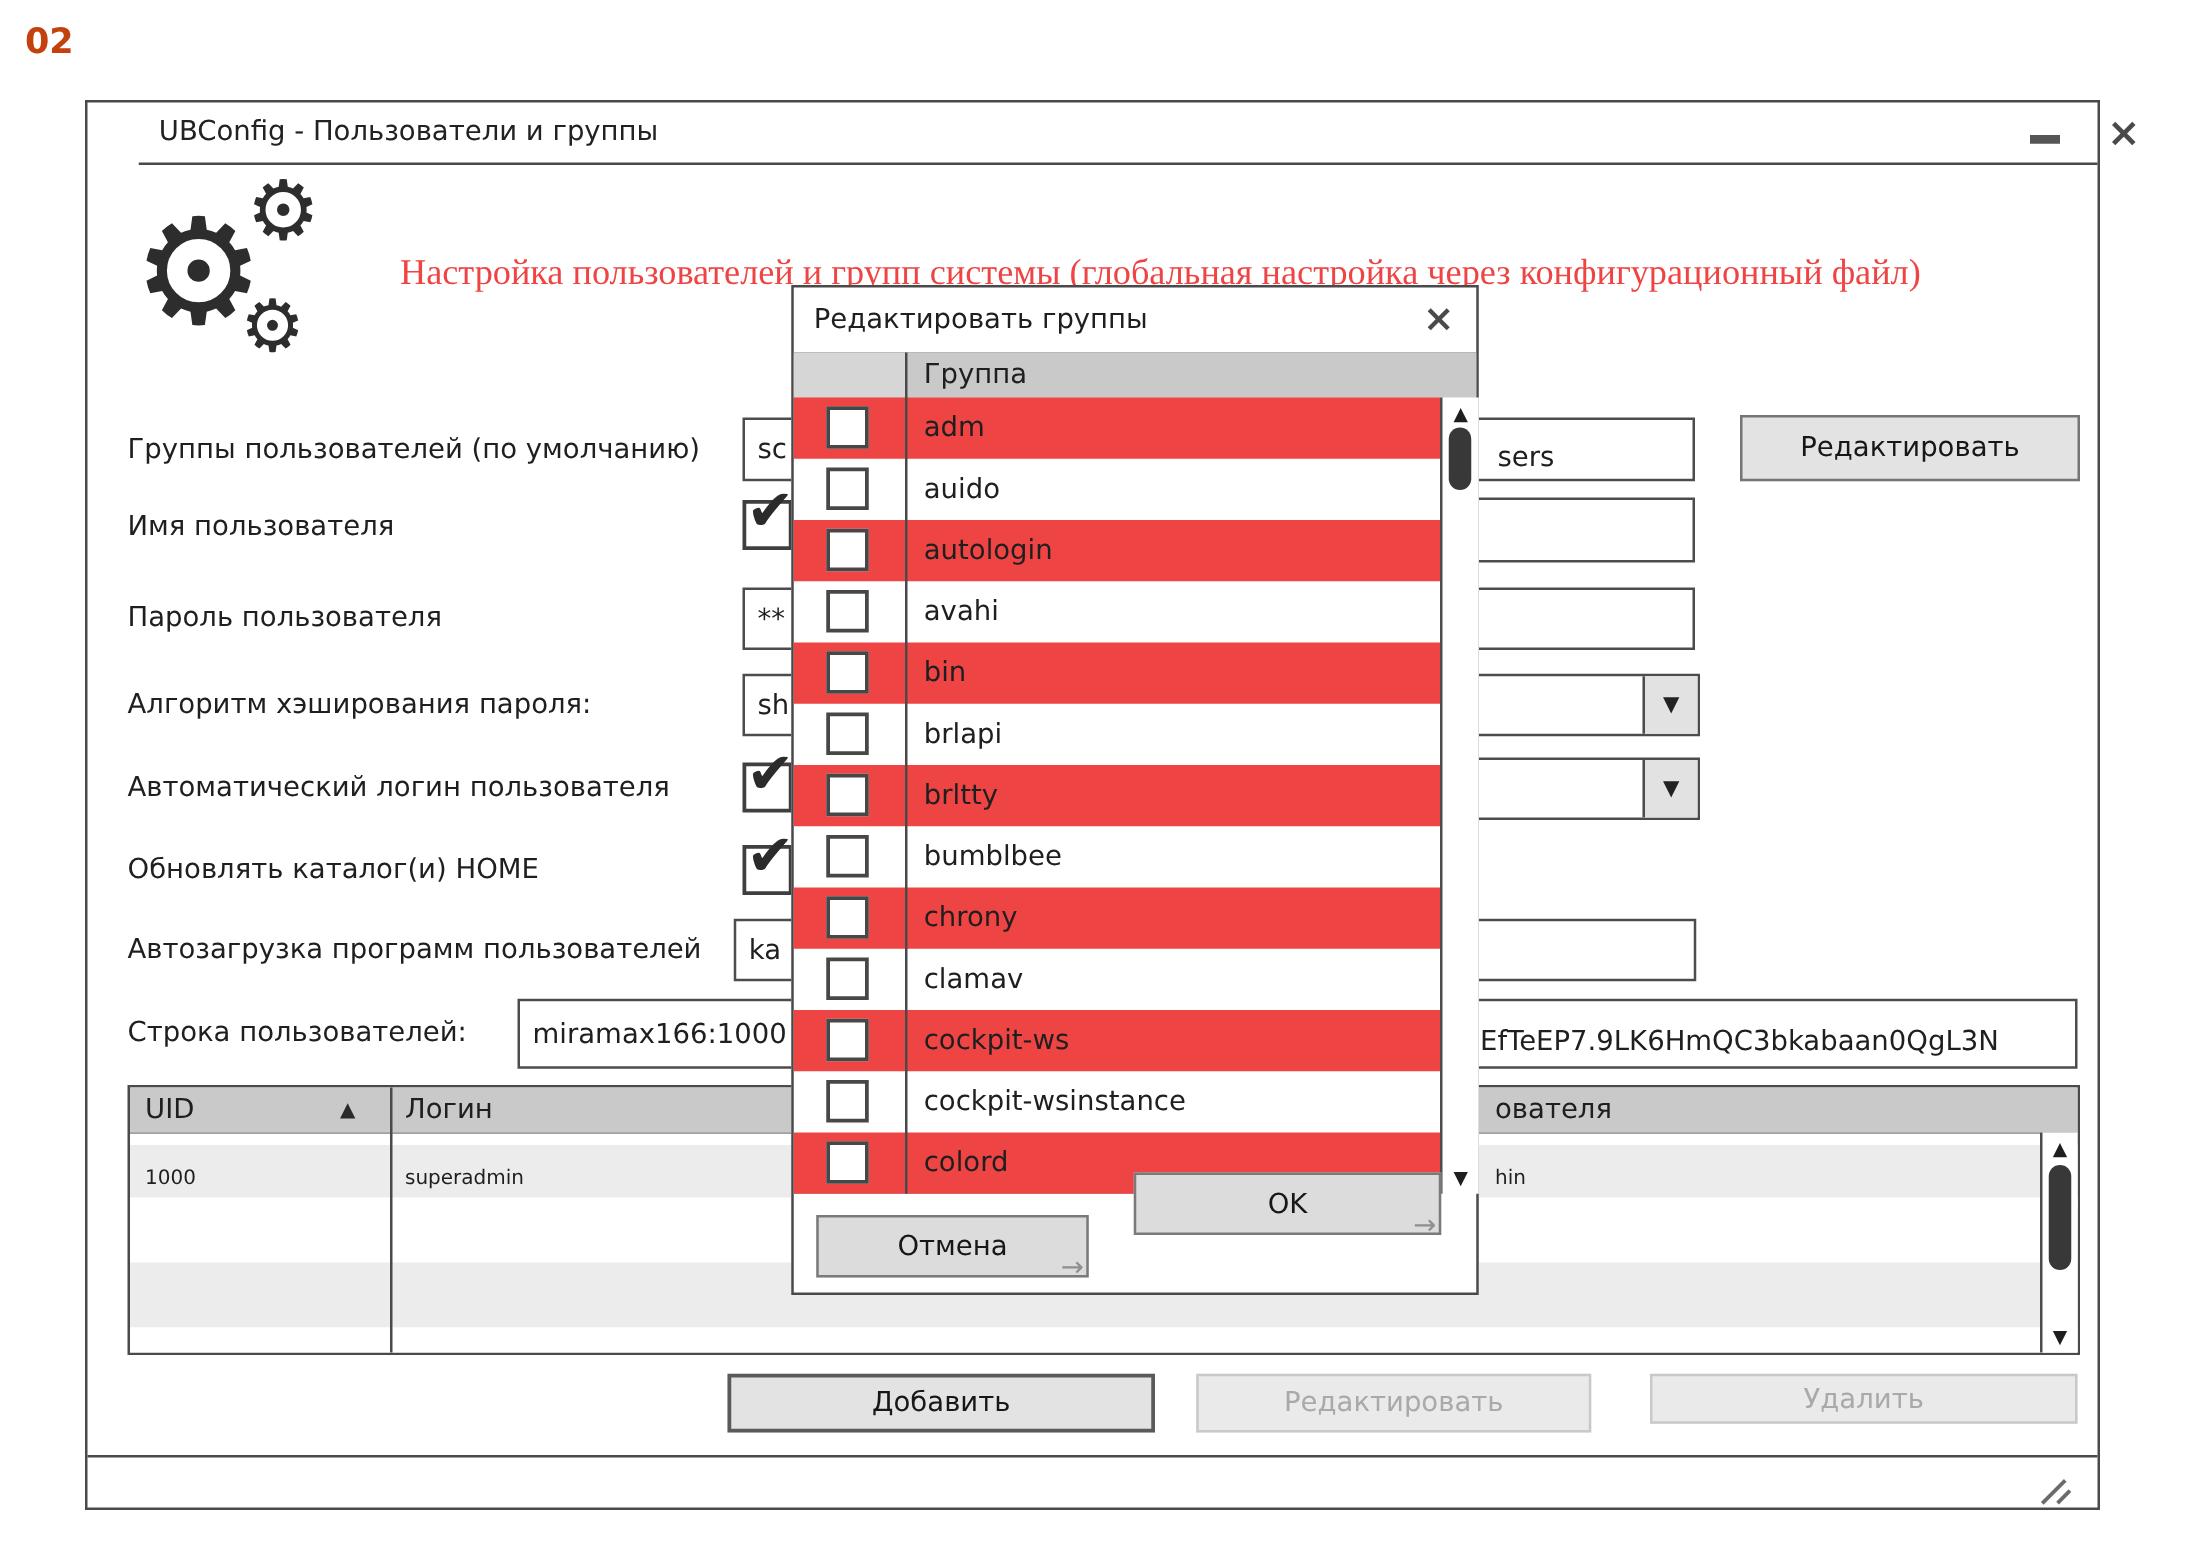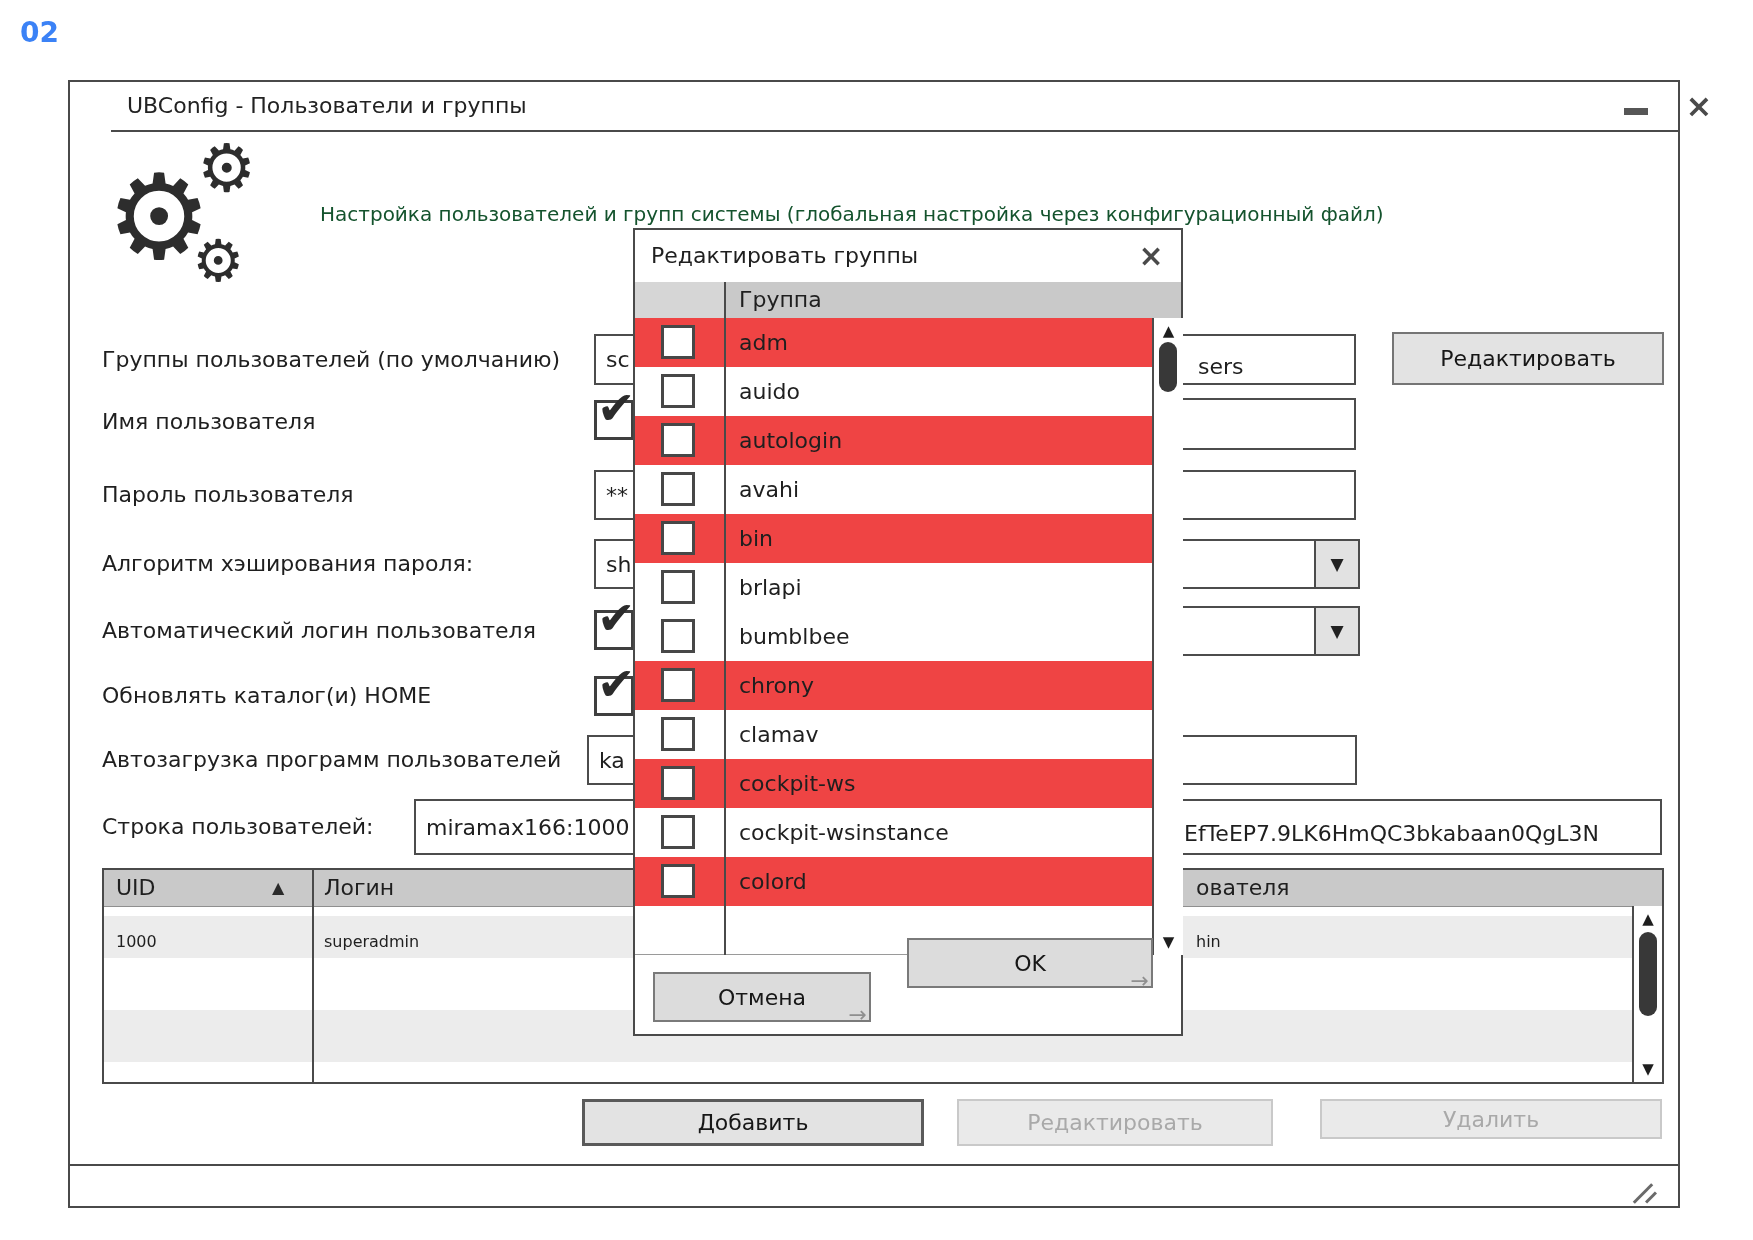--- a/index.html
+++ b/index.html
@@ -1,36 +1,36 @@
 <!DOCTYPE html>
 <html><head>
 <meta charset="utf-8">
 <style>
   html,body{margin:0;padding:0;background:#fff;}
   .page{position:relative;width:1753px;height:1240px;background:#fff;overflow:hidden;
         font-family:"DejaVu Sans","Liberation Sans",sans-serif;color:#1f1f1f;}
-  .page-label{position:absolute;left:20px;top:16px;font-size:28px;font-weight:bold;color:#3b82f6;}
+  .page-label{position:absolute;left:20px;top:16px;font-size:28px;font-weight:bold;color:#c2410c;}
 
   
   .window{position:absolute;left:68px;top:80px;width:1612px;height:1128px;background:#fff;
           border:2px solid #4a4a4a;box-sizing:border-box;z-index:1;}
   .titlebar{position:absolute;left:0;top:0;right:0;height:48px;border-bottom:2px solid #4a4a4a;margin-left:41px;}
   .titlebar .title{position:absolute;left:16px;top:0;line-height:48px;font-size:22px;color:#222;}
   .minbtn{position:absolute;left:1505px;top:8px;width:40px;height:32px;}
   .minbar{position:absolute;left:8px;top:18px;width:24px;height:7px;background:#565656;}
   .closebtn{position:absolute;left:1568px;top:2px;width:40px;height:44px;font-size:32px;font-weight:bold;
             color:#4a4a4a;text-align:center;line-height:44px;}
 
   .gears{position:absolute;left:28px;top:52px;width:230px;height:250px;color:#2d2d2d;}
   .gears span{position:absolute;line-height:1;}
   .g1{left:8px;top:24px;font-size:118px;}
   .g2{left:99px;top:2px;font-size:66px;}
   .g3{left:94px;top:98px;font-size:58px;}
 
-  .desc{position:absolute;left:250px;top:120px;font-size:20px;white-space:nowrap;color:#14532d;}
+  .desc{position:absolute;left:250px;top:120px;font-size:29px;white-space:nowrap;color:#ef4444;font-family:Liberation Serif, serif;}
 
   .flabel{position:absolute;left:32px;font-size:22px;white-space:nowrap;}
   .tfield{position:absolute;background:#fff;border:2px solid #4c4c4c;box-sizing:border-box;
           font-size:22px;display:flex;align-items:center;padding:0 10px;}
   .tfield .frag{position:absolute;top:13px;bottom:0;display:flex;align-items:center;white-space:nowrap;}
   .combo-arrow{position:absolute;right:0;top:0;bottom:0;width:42px;background:#e2e2e2;
                border-left:2px solid #4c4c4c;display:flex;align-items:center;justify-content:center;
                font-size:17px;color:#222;}
   .cb{position:absolute;width:40px;height:40px;background:#fff;border:3px solid #3f3f3f;box-sizing:border-box;}
   .cb .check{position:absolute;left:0px;top:-18px;font-size:46px;color:#2b2b2b;line-height:1;}
@@ -233,20 +233,24 @@
         <div class="grow stripe">
           <span class="gcb"></span>
           <span class="gname">bin</span>
         </div>
 
         <div class="grow">
           <span class="gcb"></span>
           <span class="gname">brlapi</span>
         </div>
 
+        <div class="grow stripe">
+          <span class="gcb"></span>
+          <span class="gname">brltty</span>
+        </div>
 
         <div class="grow">
           <span class="gcb"></span>
           <span class="gname">bumblbee</span>
         </div>
 
         <div class="grow stripe">
           <span class="gcb"></span>
           <span class="gname">chrony</span>
         </div>

